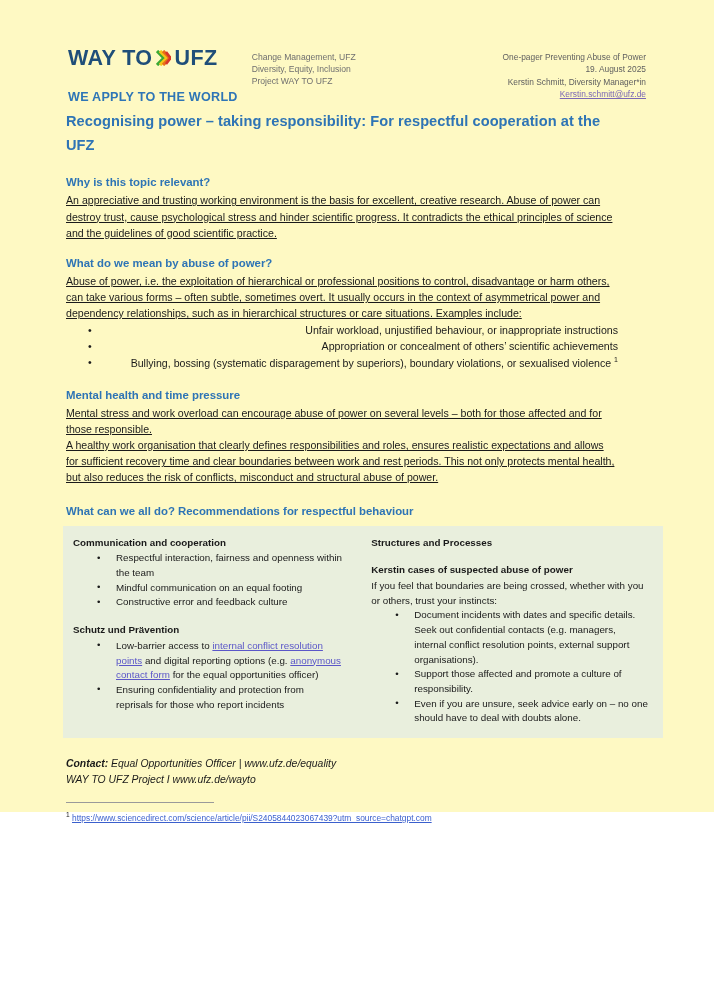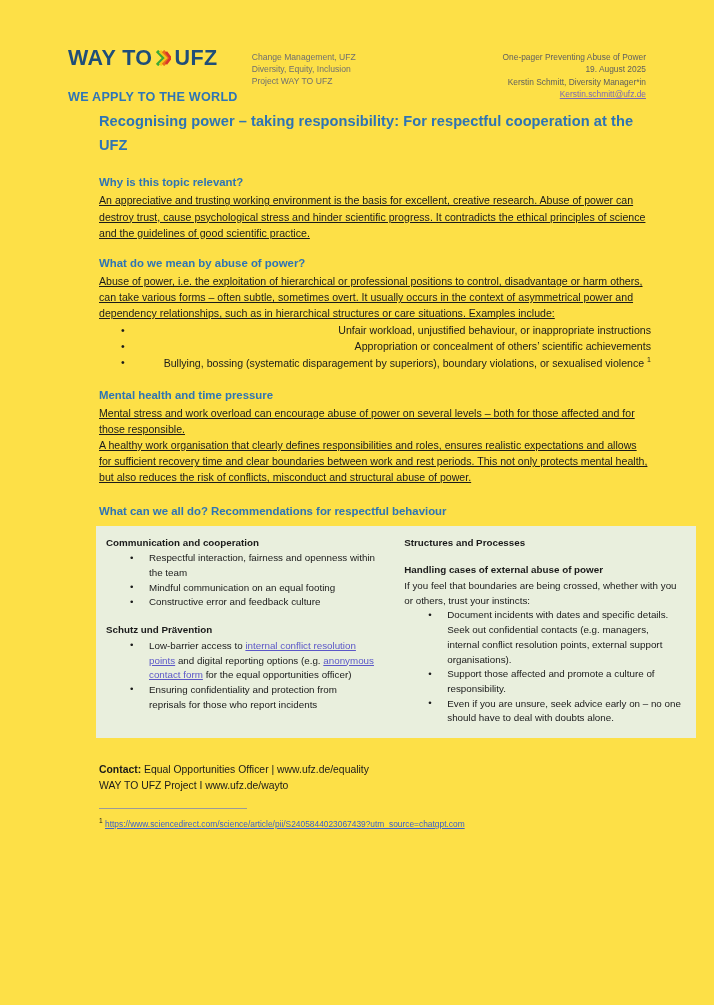--- a/index.html
+++ b/index.html
@@ -15,22 +15,22 @@
     width: 714px;
     height: 1005px;
     background: #ffffff;
     overflow: hidden;
     box-sizing: border-box;
   }
   .sheet {
     position: absolute;
     left: 0; top: 0;
     width: 714px;
-    height: 1005px;
-    background: #fde047;
+    height: 812px;
+    background: #fef9c3;
   }
 
   
   .header {
     position: absolute;
     left: 68px;
     top: 48px;
     width: 578px;
     display: flex;
     justify-content: space-between;
@@ -78,21 +78,21 @@
     margin-top: 3px;
   }
   .header-right a {
     color: #7b68b6;
     text-decoration: underline;
   }
 
   
   .content {
     position: absolute;
-    left: 99px;
+    left: 66px;
     top: 110px;
     width: 552px;
   }
   h1.doc-title {
     font-size: 14.6px;
     font-weight: bold;
     color: #2e74b5;
     line-height: 1.62;
     margin: 0 0 17px 0;
     letter-spacing: 0.06px;
@@ -188,24 +188,25 @@
     color: #1a1a1a;
   }
   .rec-block-gap { margin-top: 13px; }
   a.inline-link {
     color: #5b57c8;
     text-decoration: underline;
   }
 
   
   .contact {
-    margin-top: 24px;
+    margin-top: 18px;
     font-size: 10.4px;
     color: #1a1a1a;
     line-height: 1.58;
+    font-style: italic;
   }
   .contact b { font-weight: bold; }
 
   .fn-rule {
     margin-top: 13px;
     width: 148px;
     height: 0;
     border-top: 1px solid #9a9a9a;
   }
   .footnote {
@@ -307,21 +308,21 @@
               </ul>
             </div>
           </div>
 
           <div class="rec-col right">
             <div>
               <div class="rec-sub">Structures and Processes</div>
             </div>
 
             <div class="rec-block-gap">
-              <div class="rec-sub">Handling cases of external abuse of power</div>
+              <div class="rec-sub">Kerstin cases of suspected abuse of power</div>
               <p class="rec-intro">If you feel that boundaries are being crossed, whether with you or others, trust your instincts:</p>
               <ul class="rec-list">
                 <li>Document incidents with dates and specific details. Seek out confidential contacts (e.g. managers, internal conflict resolution points, external support organisations).</li>
                 <li>Support those affected and promote a culture of responsibility.</li>
                 <li>Even if you are unsure, seek advice early on – no one should have to deal with doubts alone.</li>
               </ul>
             </div>
           </div>
 
         </div>

